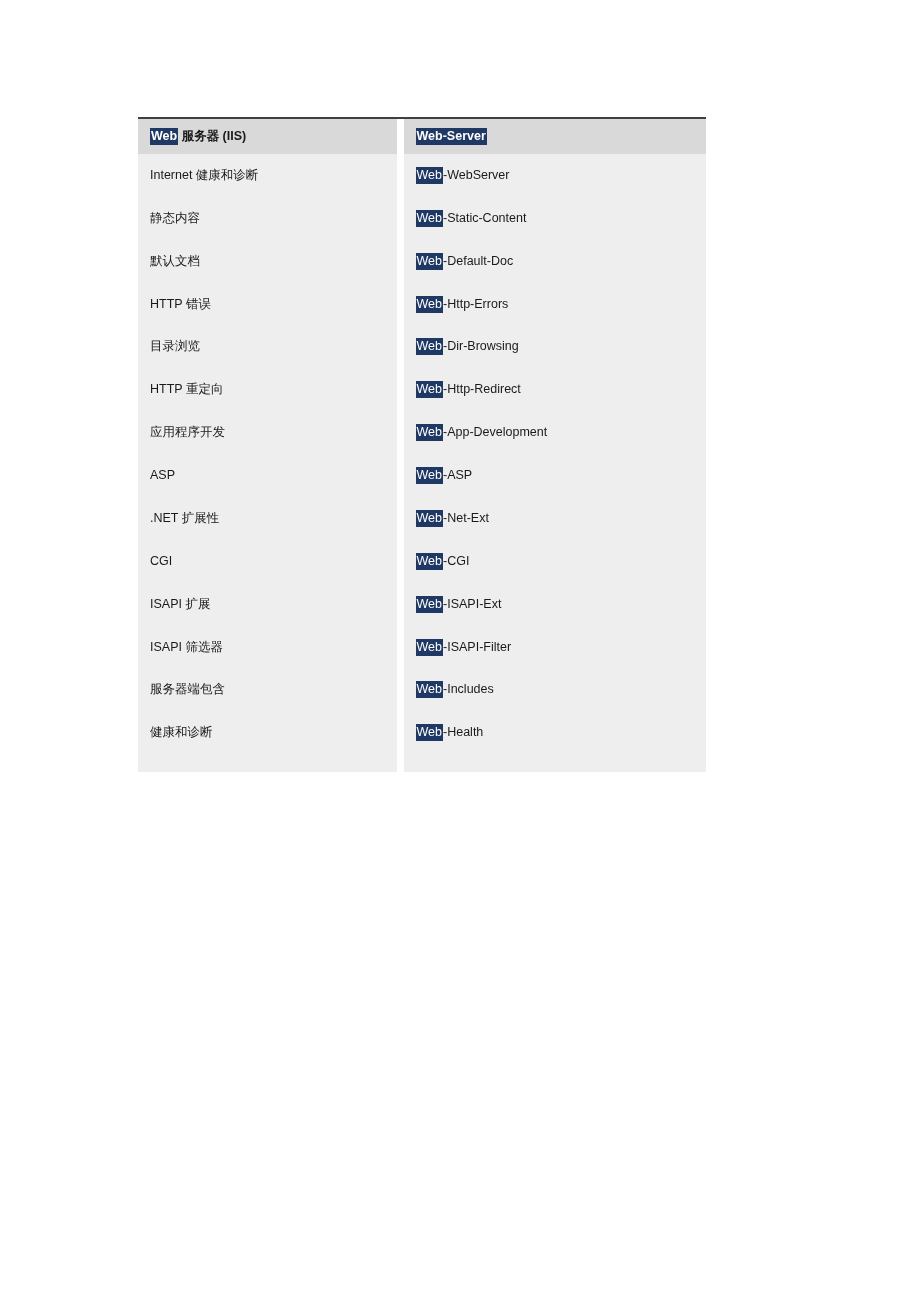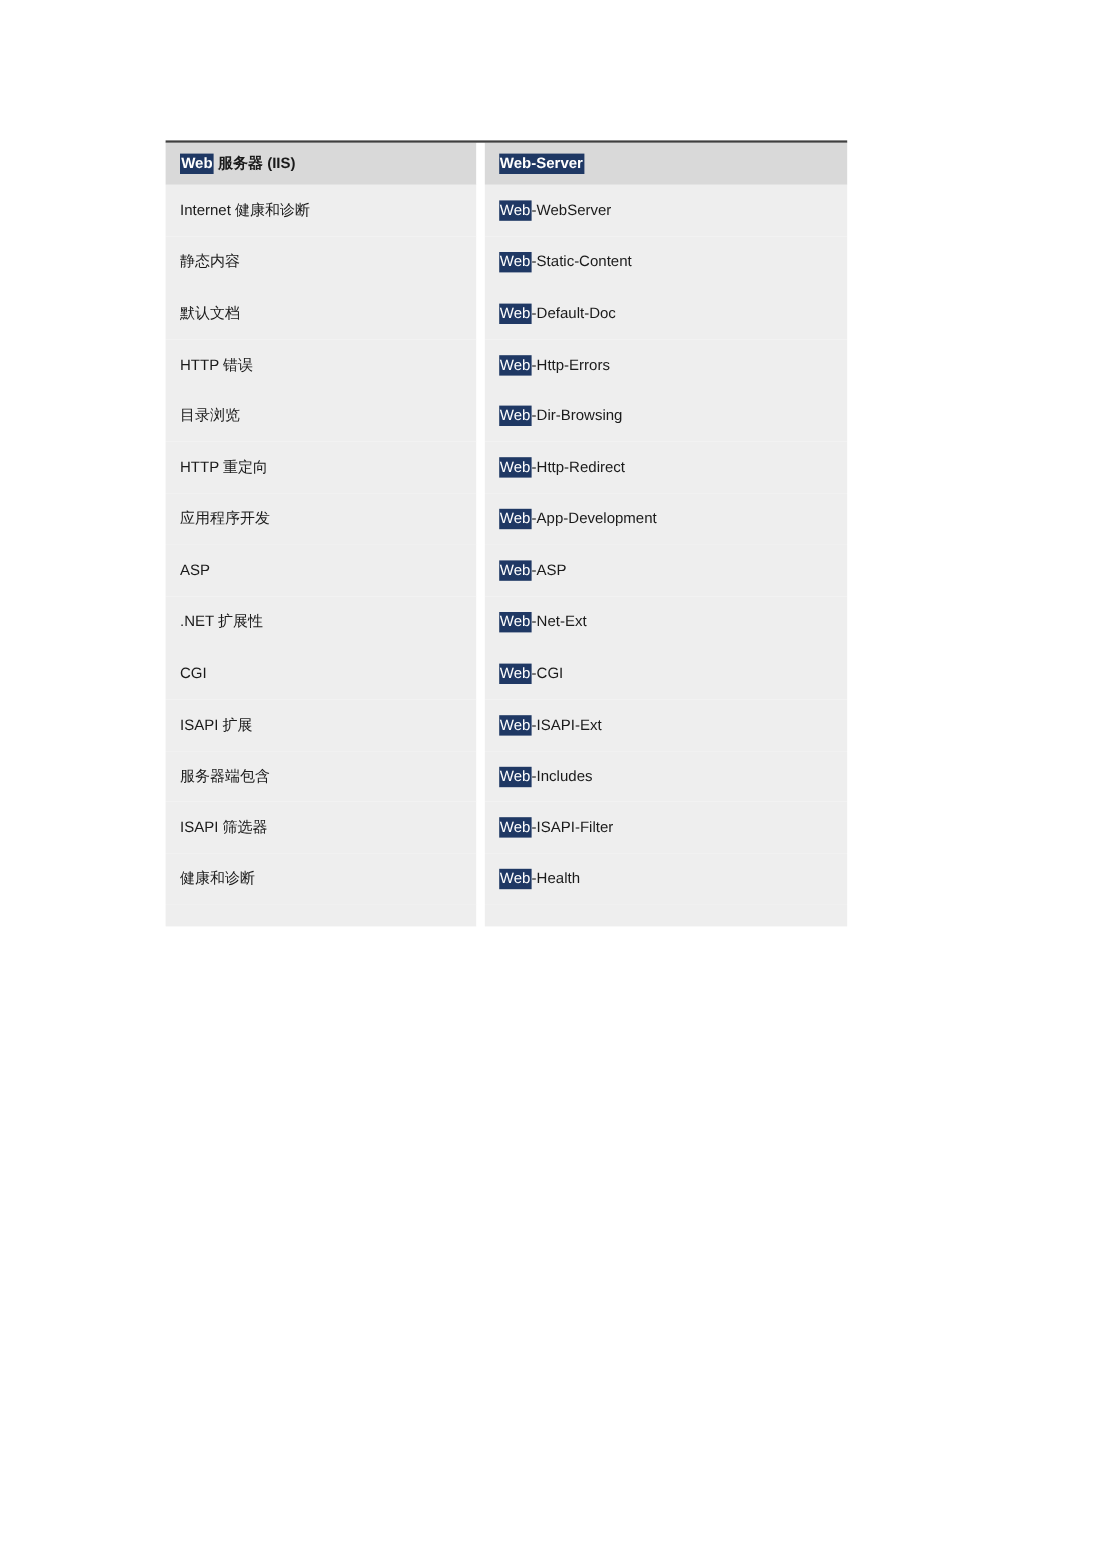--- a/index.html
+++ b/index.html
@@ -168,29 +168,29 @@
         <td class="col-right"><span class="hl">Web</span><span class="plain">-CGI</span></td>
       </tr>
 
       <tr>
         <td class="col-left">ISAPI 扩展</td>
         <td class="col-gap"></td>
         <td class="col-right"><span class="hl">Web</span><span class="plain">-ISAPI-Ext</span></td>
       </tr>
 
       <tr>
+        <td class="col-left">ISAPI 筛选器</td>
+        <td class="col-gap"></td>
+        <td class="col-right"><span class="hl">Web</span><span class="plain">-ISAPI-Filter</span></td>
+      </tr>
+
+      <tr>
         <td class="col-left">服务器端包含</td>
         <td class="col-gap"></td>
         <td class="col-right"><span class="hl">Web</span><span class="plain">-Includes</span></td>
-      </tr>
-
-      <tr>
-        <td class="col-left">ISAPI 筛选器</td>
-        <td class="col-gap"></td>
-        <td class="col-right"><span class="hl">Web</span><span class="plain">-ISAPI-Filter</span></td>
       </tr>
 
       <tr>
         <td class="col-left">健康和诊断</td>
         <td class="col-gap"></td>
         <td class="col-right"><span class="hl">Web</span><span class="plain">-Health</span></td>
       </tr>
 
       <tr class="tail-row">
         <td class="col-left"></td>

